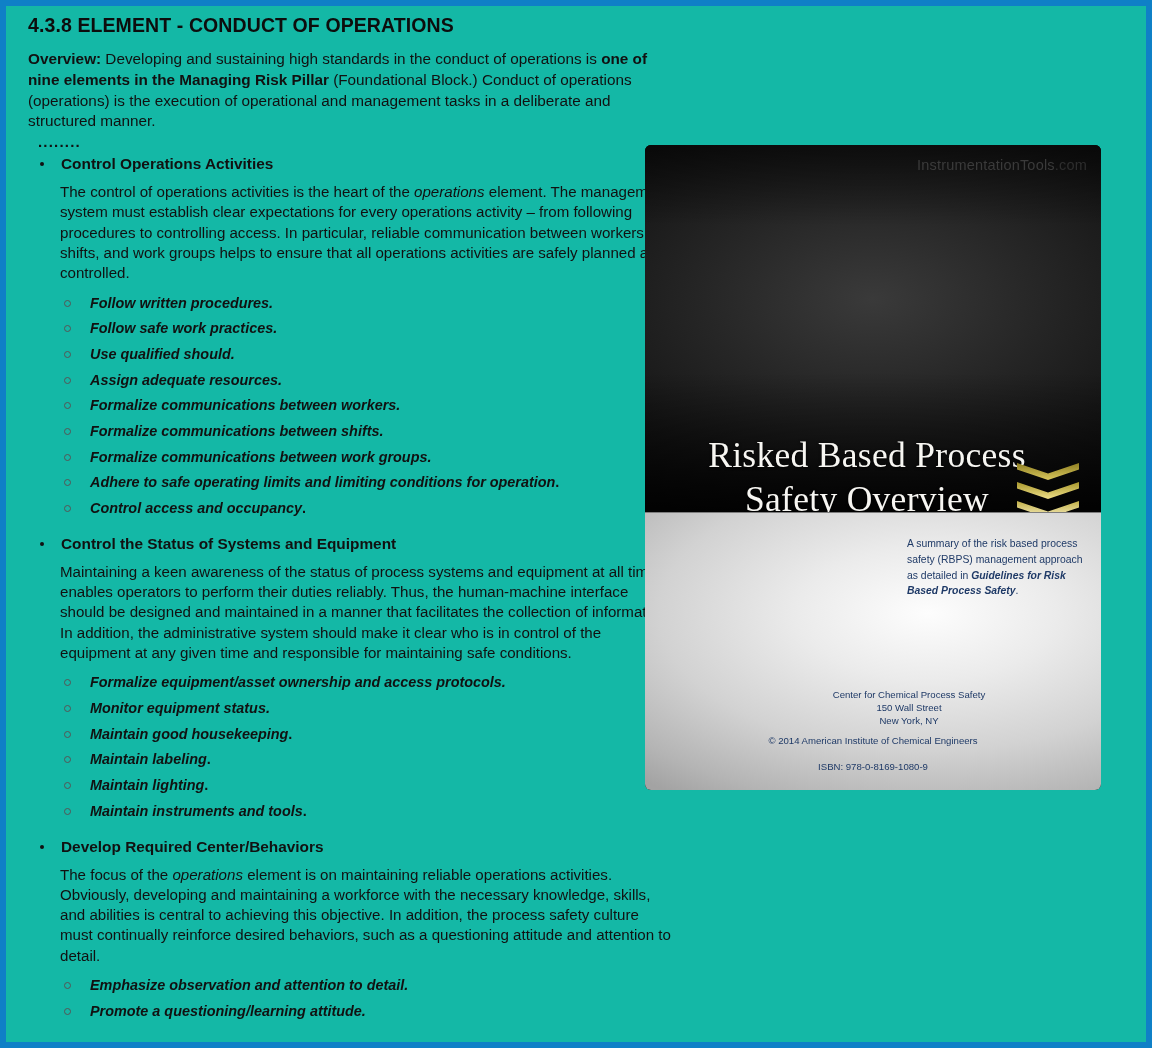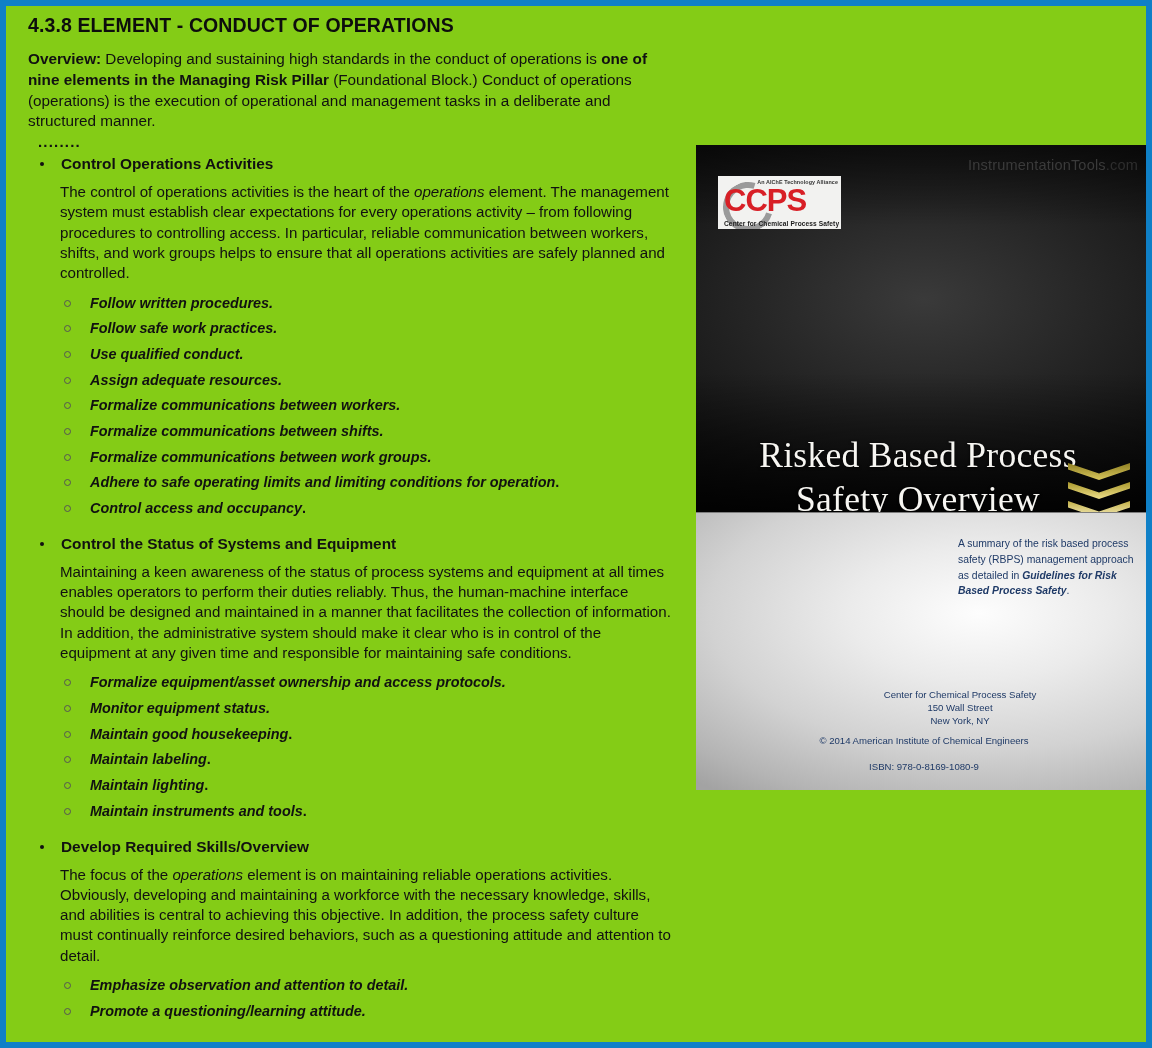--- a/index.html
+++ b/index.html
@@ -17,21 +17,21 @@
     height: 1048px;
     box-sizing: border-box;
     background: #ffffff;
     border: 6px solid #0f80c7;
     overflow: hidden;
   }
   .inner {
     position: relative;
     width: 100%;
     height: 100%;
-    background: #84cc16;
+    background: #14b8a6;
     box-sizing: border-box;
   }
 
   
   .text-col {
     position: absolute;
     left: 22px;
     top: 2px;
     width: 660px;
   }
@@ -122,26 +122,27 @@
     background: transparent;
   }
   ul.sublist li .tail {
     font-style: normal;
     font-weight: bold;
   }
 
   
   .slide {
     position: absolute;
-    left: 690px;
+    left: 639px;
     top: 139px;
     width: 456px;
     height: 645px;
     background: #000;
     overflow: hidden;
+    border-radius: 6px;
   }
   .slide-top {
     position: absolute;
     left: 0; top: 0;
     width: 100%;
     height: 367px;
     background:
       radial-gradient(ellipse 115% 85% at 50% 42%, #3a3a3a 0%, #262626 32%, #151515 60%, #000000 100%);
   }
   .slide-top .vignette {
@@ -315,21 +316,21 @@
 
         <li class="blk">
           <div class="blk-head">
             <span class="bdot"></span>
             <span>Control Operations Activities</span>
           </div>
           <p class="blk-para"><span>The control of operations activities is the heart of the </span><i>operations</i><span> element.  The management system must establish clear expectations for every operations activity – from following procedures to controlling access.  In particular, reliable communication between workers, shifts, and work groups helps to ensure that all operations activities are safely planned and controlled.</span></p>
           <ul class="sublist">
             <li><span class="ocirc"></span><span>Follow written procedures.</span><span class="tail"></span></li>
             <li><span class="ocirc"></span><span>Follow safe work practices.</span><span class="tail"></span></li>
-            <li><span class="ocirc"></span><span>Use qualified conduct.</span><span class="tail"></span></li>
+            <li><span class="ocirc"></span><span>Use qualified should.</span><span class="tail"></span></li>
             <li><span class="ocirc"></span><span>Assign adequate resources.</span><span class="tail"></span></li>
             <li><span class="ocirc"></span><span>Formalize communications between workers.</span><span class="tail"></span></li>
             <li><span class="ocirc"></span><span>Formalize communications between shifts.</span><span class="tail"></span></li>
             <li><span class="ocirc"></span><span>Formalize communications between work groups.</span><span class="tail"></span></li>
             <li><span class="ocirc"></span><span>Adhere to safe operating limits and limiting conditions for operation</span><span class="tail">.</span></li>
             <li><span class="ocirc"></span><span>Control access and occupancy</span><span class="tail">.</span></li>
           </ul>
         </li>
 
         <li class="blk">
@@ -344,46 +345,40 @@
             <li><span class="ocirc"></span><span>Maintain good housekeeping</span><span class="tail">.</span></li>
             <li><span class="ocirc"></span><span>Maintain labeling</span><span class="tail">.</span></li>
             <li><span class="ocirc"></span><span>Maintain lighting</span><span class="tail">.</span></li>
             <li><span class="ocirc"></span><span>Maintain instruments and tools</span><span class="tail">.</span></li>
           </ul>
         </li>
 
         <li class="blk">
           <div class="blk-head">
             <span class="bdot"></span>
-            <span>Develop Required Skills/Overview</span>
+            <span>Develop Required Center/Behaviors</span>
           </div>
           <p class="blk-para"><span>The focus of the </span><i>operations</i><span> element is on maintaining reliable operations activities.  Obviously, developing and maintaining a workforce with the necessary knowledge, skills, and abilities is central to achieving this objective.  In addition, the process safety culture must continually reinforce desired behaviors, such as a questioning attitude and attention to detail.</span></p>
           <ul class="sublist">
             <li><span class="ocirc"></span><span>Emphasize observation and attention to detail.</span><span class="tail"></span></li>
             <li><span class="ocirc"></span><span>Promote a questioning/learning attitude.</span><span class="tail"></span></li>
 
           </ul>
         </li>
       </ul>
 
     </div>
 
     <div class="slide">
 
       <div class="slide-top">
         <div class="vignette"></div>
 
         <div class="watermark"><span>InstrumentationTools</span><span class="tld">.com</span></div>
 
-        <div class="logo">
-          <div class="swoosh"></div>
-          <div class="aiche">An AIChE Technology Alliance</div>
-          <div class="ccps">CCPS</div>
-          <div class="ccps-sub">Center for Chemical Process Safety</div>
-        </div>
 
         <div class="slide-title">
           <div>Risked Based Process</div>
           <div>Safety Overview</div>
         </div>
 
         <div class="chevrons">
           <div class="chev c1"></div>
           <div class="chev c2"></div>
           <div class="chev c3"></div>

